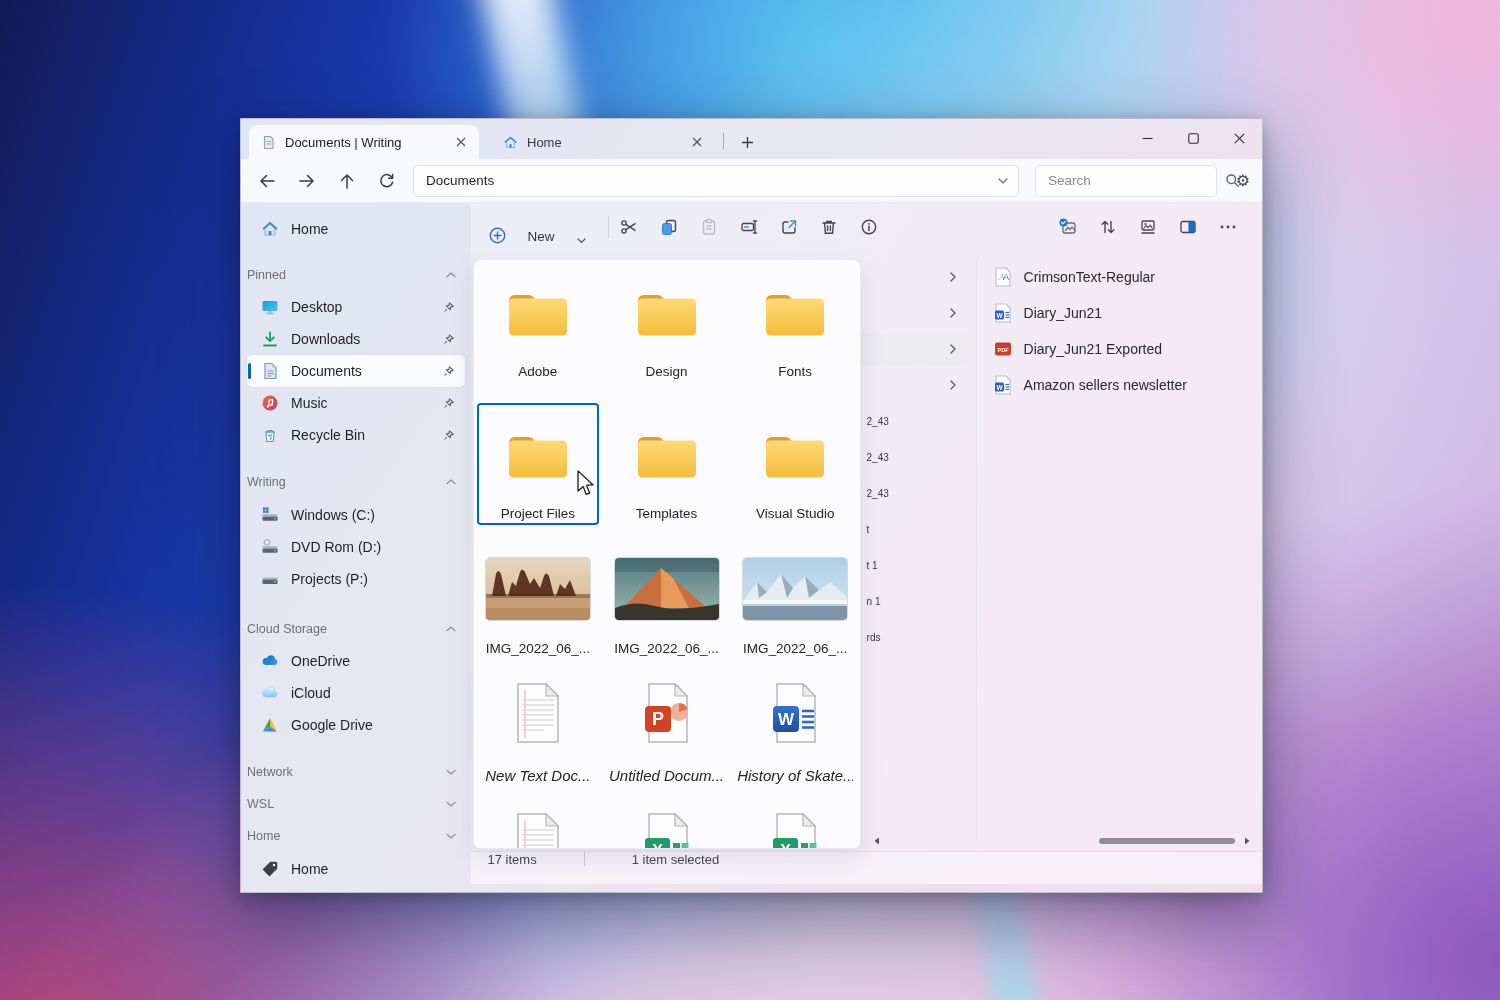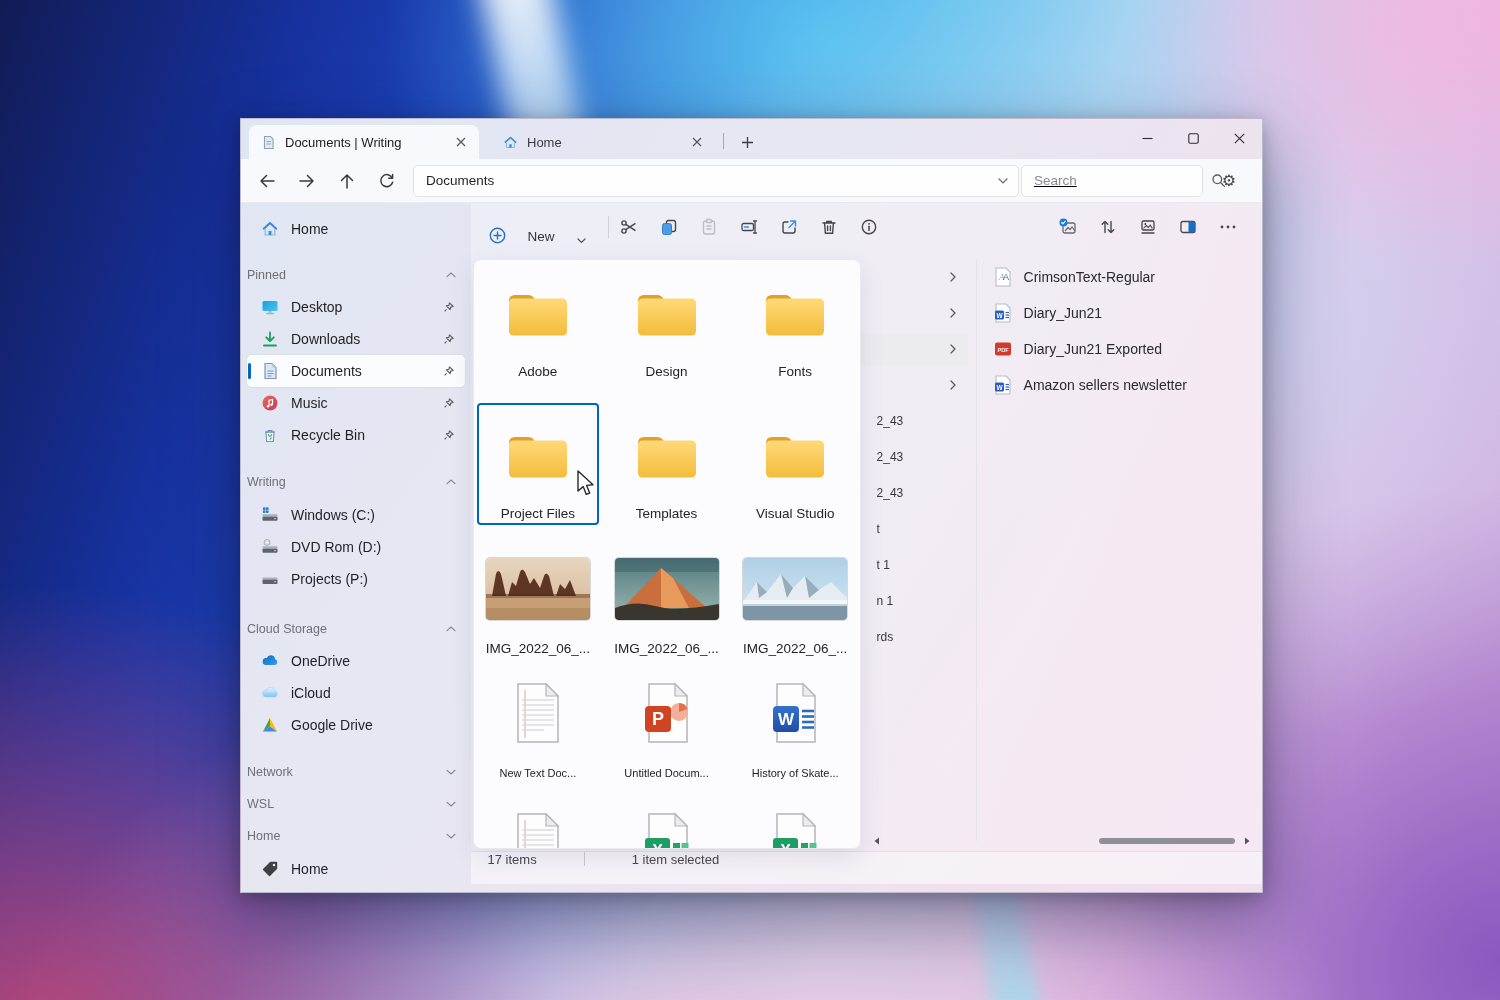--- a/index.html
+++ b/index.html
@@ -46,22 +46,22 @@
   .win-controls { position:absolute; right:0; top:0; display:flex; }
   .win-btn { width:46px; height:38px; display:flex; align-items:center; justify-content:center; }
 
   
   .navbar { height:44px; background:#f7f9fc; display:flex; align-items:center; border-bottom:1px solid rgba(0,0,0,.06); }
   .nav-btns { display:flex; gap:16px; padding-left:14px; }
   .nav-btn { width:24px; height:24px; display:flex; align-items:center; justify-content:center; border-radius:4px; }
   .addressbar { margin-left:14px; width:606px; height:32px; background:rgba(255,255,255,.85);
     border:1px solid #e1e1e7; border-radius:5px; display:flex; align-items:center; padding:0 10px 0 12px; }
   .addr-text { font-size:13.5px; color:#1f1f24; flex:1; }
-  .searchbox { margin-left:2px; width:182px; height:32px; background:rgba(255,255,255,.85);
-    border:1px solid #e1e1e7; border-radius:5px; display:flex; align-items:center; padding:0 8px 0 4px;text-decoration:underline; }
+  .searchbox { margin-left:16px; width:182px; height:32px; background:rgba(255,255,255,.85);
+    border:1px solid #e1e1e7; border-radius:5px; display:flex; align-items:center; padding:0 8px 0 4px; }
   .searchbox input { flex:1; border:none; outline:none; background:transparent; font-size:13.5px; color:#1f1f24; font-family:"Liberation Sans",sans-serif; padding-left:8px; }
   .searchbox input::placeholder { color:#8a8a92; }
   .gear-btn { margin-left:12px; width:28px; height:28px; display:flex; align-items:center; justify-content:center; font-size:16px; color:#45454b; border-radius:4px; }
 
   
   .body-row { display:flex; height:681px; }
   .sidebar { width:230px; position:relative; }
   .main { width:793px; position:relative;
     background:linear-gradient(105deg, rgba(243,244,249,.55), rgba(246,239,246,.65) 70%, rgba(247,233,245,.8)); }
 
@@ -93,29 +93,29 @@
   .grow { display:flex; }
   .r1{height:142px}.r2{height:140px}.r3{height:120px}.r4{height:140px}.r5{height:120px}
   .cell { width:33.333%; display:flex; justify-content:center; }
   .tile { margin-top:1px; width:122px; display:flex; flex-direction:column; align-items:center;
     padding-top:25px; border:2px solid transparent; border-radius:4px; height:122px; }
   .tile.sel { border-color:#0067c0; }
   .glb { margin-top:24px; font-size:13.5px; color:#232328; max-width:112px; white-space:nowrap; overflow:hidden; text-overflow:ellipsis; text-align:center; }
   .thumb { margin-top:9px; width:104px; height:62px; border-radius:4px; overflow:hidden; box-shadow:0 0 0 1px rgba(0,0,0,.14); }
   .ilb { margin-top:21px; font-size:13.5px; color:#232328; max-width:112px; white-space:nowrap; overflow:hidden; }
   .dcell { padding-top:19px; height:auto; border:none; }
-  .dlb { margin-top:23px; font-size:11px; color:#232328; max-width:116px; white-space:nowrap; overflow:hidden; }
+  .dlb { margin-top:23px; font-size:15px; color:#232328; max-width:116px; white-space:nowrap; overflow:hidden;font-style:italic; }
   .c5 { padding-top:10px; }
 
   
   .listcol { position:absolute; left:390px; top:56px; width:115px; height:590px; z-index:1; }
   .lrow { height:36px; position:relative; display:flex; align-items:center; }
   .lrow .rchev { position:absolute; right:20px; top:13px; }
   .lrow.hl::before { content:""; position:absolute; left:-30px; right:8px; top:2px; bottom:2px; background:#ebebf0; border-radius:4px; }
-  .lfrag { font-size:12px; color:#38383d; padding-left:16px; position:relative; }
+  .lfrag { font-size:10px; color:#38383d; padding-left:6px; position:relative; }
 
   .vdivider { position:absolute; left:505px; top:56px; width:1px; height:582px; background:#e3e3e8; }
 
   
   .prevcol { position:absolute; left:506px; top:56px; right:10px; }
   .prow { height:36px; display:flex; align-items:center; padding-left:17px; }
   .prow .pic { width:18px; height:20px; flex:none; display:flex; }
   .prow .plb { margin-left:12px; font-size:14px; color:#29292e; white-space:nowrap; }
 
   

